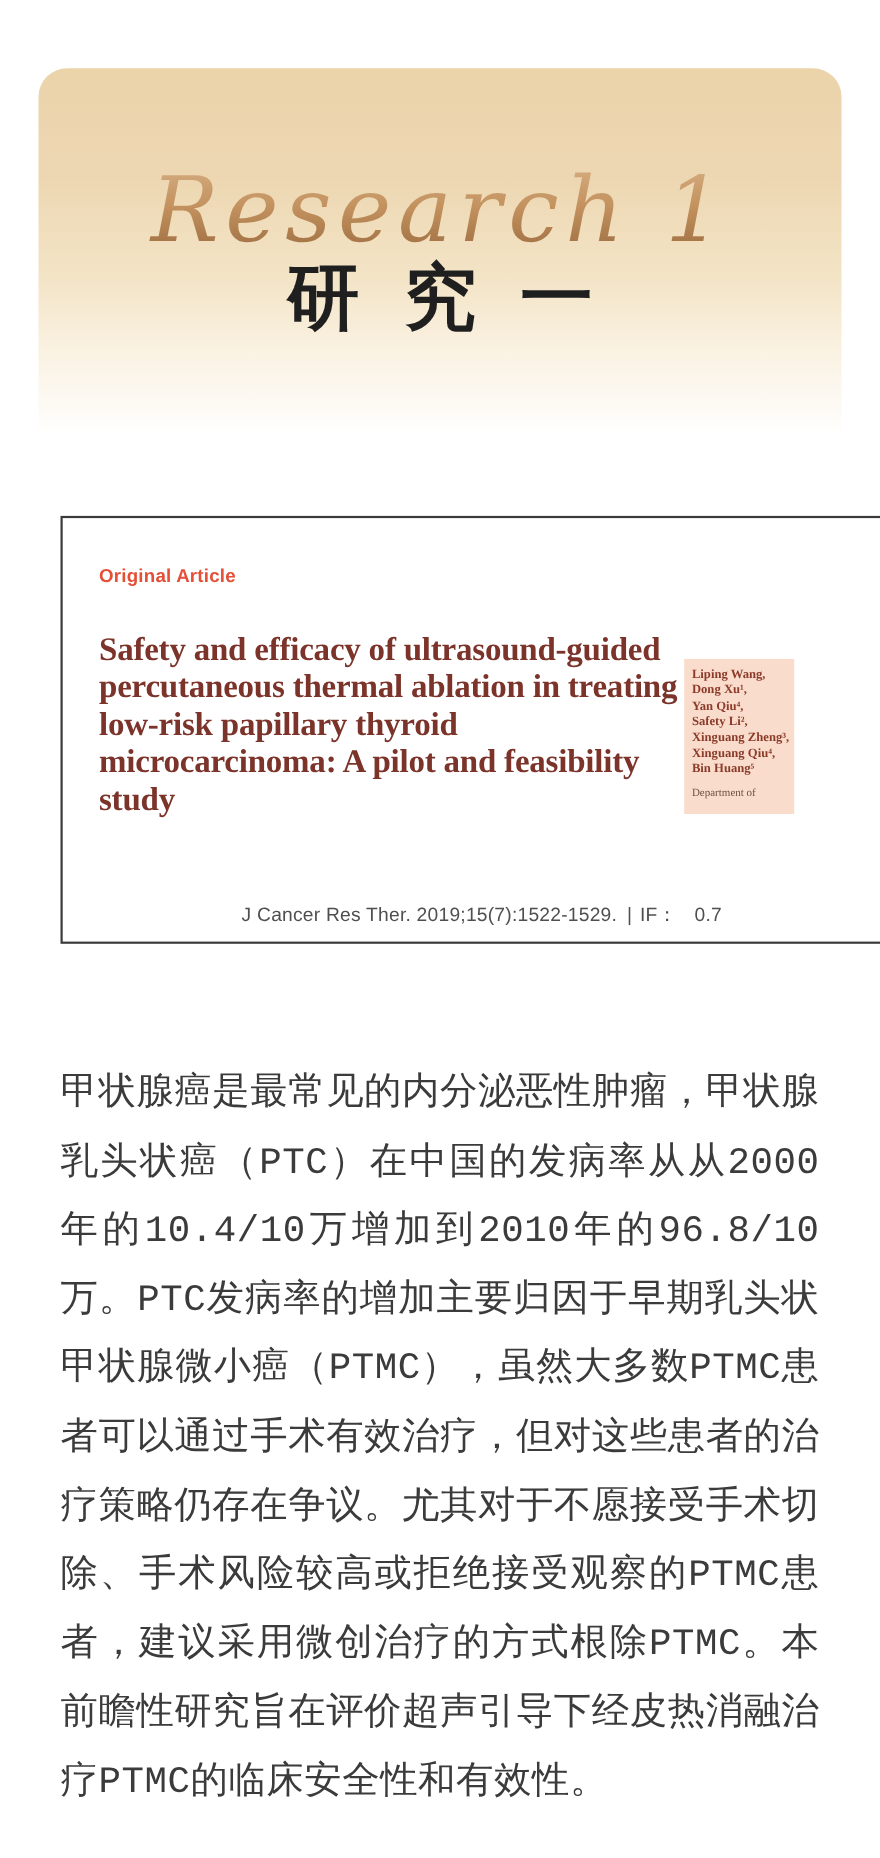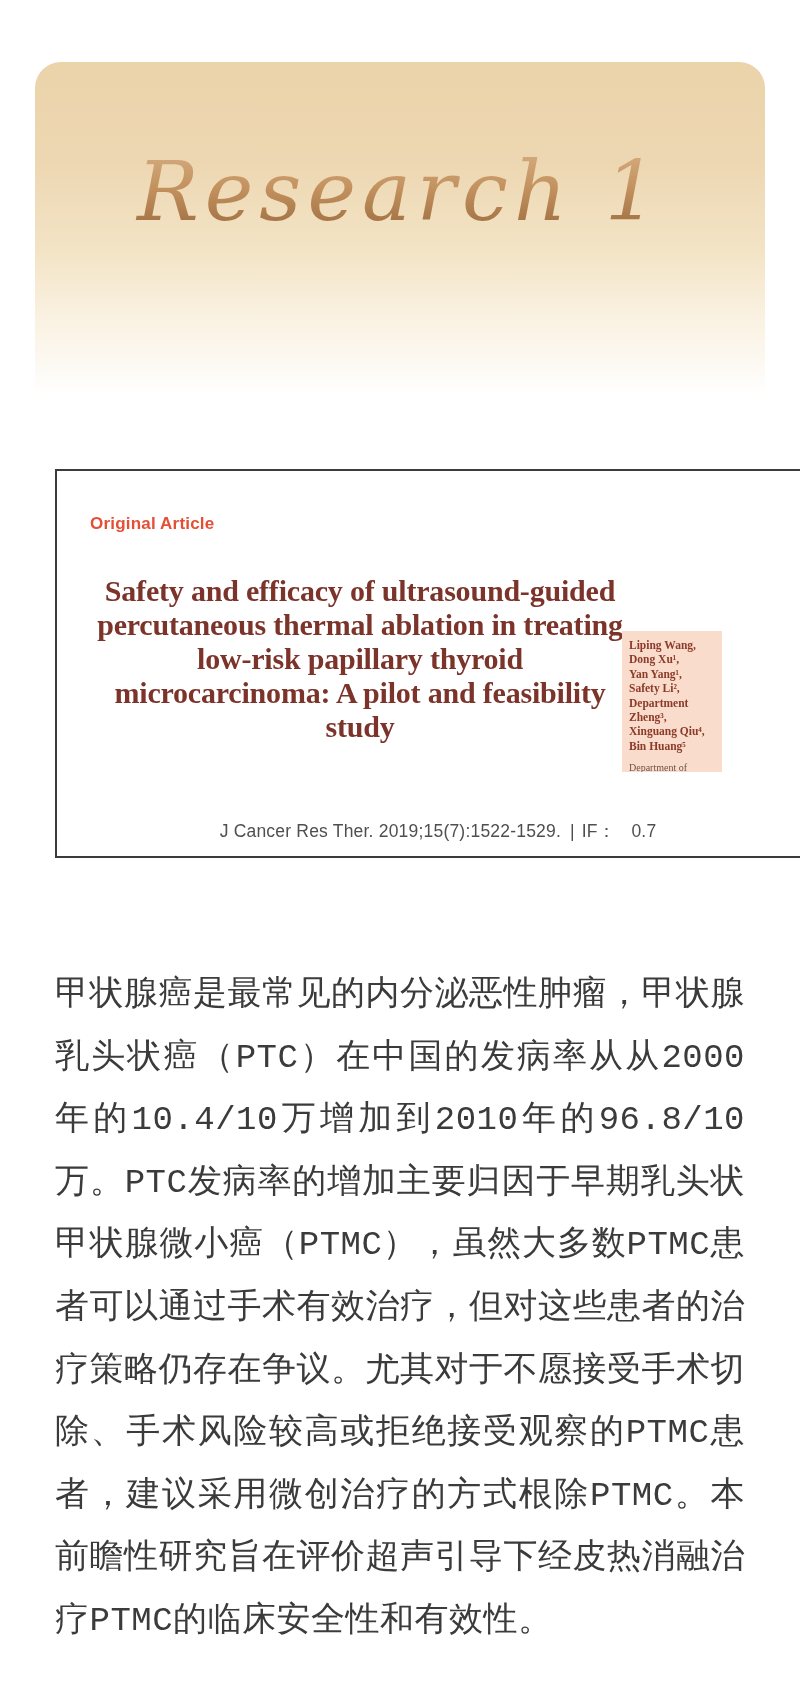--- a/index.html
+++ b/index.html
@@ -87,26 +87,25 @@
     position: absolute;
     left: 33px;
     top: 103px;
     width: 540px;
     font-family: "Liberation Serif", "DejaVu Serif", serif;
     font-weight: 700;
     font-size: 30px;
     line-height: 34px;
     color: #7b332a;
     letter-spacing: -0.2px;
-    text-align: center;
   }
   .author-box {
     position: absolute;
     left: 565px;
-    top: 160px;
+    top: 128px;
     width: 100px;
     height: 141px;
     background: #f9dccb;
     padding: 7px 0 0 7px;
     overflow: hidden;
   }
   .author-line {
     display: block;
     font-family: "Liberation Serif", "DejaVu Serif", serif;
     font-weight: 700;
@@ -150,32 +149,33 @@
   }
 </style>
 </head>
 <body>
 
 <div id="page">
   <div id="card">
 
     <div class="script-title">Research 1</div>
 
+    <div class="cn-title">研究一</div>
 
     <div class="paper-box">
       <div class="article-type">Original Article</div>
 
       <div class="paper-title">Safety and efficacy of ultrasound-guided percutaneous thermal ablation in treating low-risk papillary thyroid microcarcinoma: A pilot and feasibility study</div>
 
       <div class="author-box">
         <span class="author-line">Liping Wang,</span>
         <span class="author-line">Dong Xu¹,</span>
-        <span class="author-line">Yan Yang¹,</span>
+        <span class="author-line">Yan Qiu⁴,</span>
         <span class="author-line">Safety Li²,</span>
-        <span class="author-line">Department Zheng³,</span>
+        <span class="author-line">Xinguang Zheng³,</span>
         <span class="author-line">Xinguang Qiu⁴,</span>
         <span class="author-line">Bin Huang⁵</span>
         <span class="dept-line">Department of</span>
       </div>
 
       <div class="citation-line">
         <span>J Cancer Res Ther. 2019;15(7):1522-1529.</span><span class="sep">|</span><span class="if-label">IF：</span><span>0.7</span>
       </div>
     </div>
 

